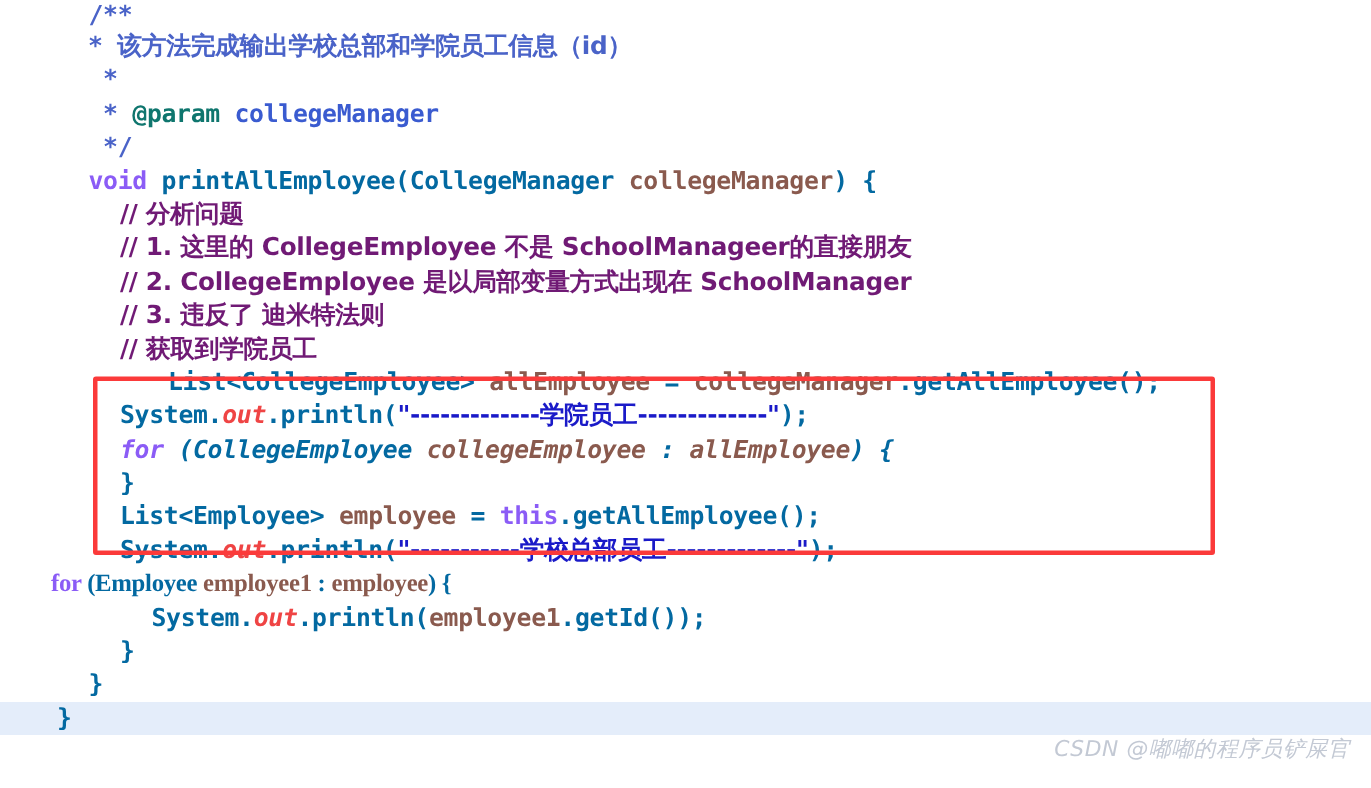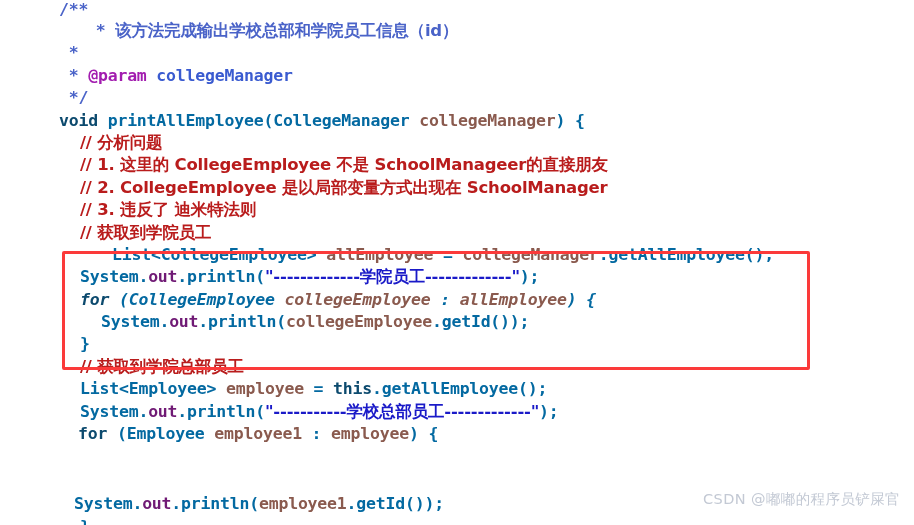--- a/index.html
+++ b/index.html
@@ -48,80 +48,79 @@
 
   .code-line.first { height: 20px; line-height: 20px; }
 
   
   .code-line.caret-line {
     background: #e4edfa;
   }
 
   
   .tk-doc      { color: #4a63c8; }   
-  .tk-doctag   { color: #a21caf; }   
+  .tk-doctag   { color: #0f766e; }   
   .tk-docparam { color: #3a5bd0; font-weight: bold; }
-  .tk-kw       { color: #0c4a6e; }   
+  .tk-kw       { color: #8b5cf6; }   
   .tk-plain    { color: #0369a1; }
   .tk-ident    { color: #8a5a4e; }   
-  .tk-cmt      { color: #b91c1c; }   
+  .tk-cmt      { color: #701a75; }   
   .tk-str      { color: #1a1ac8; }   
-  .tk-static   { color: #701a75; }  
+  .tk-static   { color: #ef4444; font-style: italic; }  
 
   
   .red-box {
     position: absolute;
     border: 3px solid #fb3a3a;
     border-radius: 2px;
     box-sizing: border-box;
     pointer-events: none;
   }
 
   
   .watermark {
     position: absolute;
     right: 14px;
     bottom: 16px;
     font-family: "DejaVu Sans", "Liberation Sans", sans-serif;
     font-size: 14.5px;
     color: #c3c9d4;
     white-space: nowrap;
     letter-spacing: 0.4px;
+    font-style: italic;
   }
 
   .cn { font-family: "DejaVu Sans", "Liberation Sans", sans-serif; }
 </style>
 </head>
 <body>
 
 <div id="root">
 
   <div class="code-surface">
     <div id="code-lines">
         <div class="code-line first" style="padding-left: 59px;"><span class="tk-doc">/**</span></div>
-        <div class="code-line" style="padding-left: 86px;"><span class="tk-doc"> * </span><span class="tk-doc cn">该方法完成输出学校总部和学院员工信息（id）</span></div>
+        <div class="code-line" style="padding-left: 49px;"><span class="tk-doc"> * </span><span class="tk-doc cn">该方法完成输出学校总部和学院员工信息（id）</span></div>
         <div class="code-line" style="padding-left: 59px;"><span class="tk-doc"> *</span></div>
         <div class="code-line" style="padding-left: 59px;"><span class="tk-doc"> * </span><span class="tk-doctag">@param</span><span class="tk-doc"> </span><span class="tk-docparam">collegeManager</span></div>
         <div class="code-line" style="padding-left: 59px;"><span class="tk-doc"> */</span></div>
         <div class="code-line" style="padding-left: 59px;"><span class="tk-kw">void</span><span class="tk-plain"> printAllEmployee(CollegeManager </span><span class="tk-ident">collegeManager</span><span class="tk-plain">) {</span></div>
         <div class="code-line" style="padding-left: 80px;"><span class="tk-cmt cn">// 分析问题</span></div>
         <div class="code-line" style="padding-left: 80px;"><span class="tk-cmt cn">// 1. 这里的 CollegeEmployee 不是 SchoolManageer的直接朋友</span></div>
         <div class="code-line" style="padding-left: 80px;"><span class="tk-cmt cn">// 2. CollegeEmployee 是以局部变量方式出现在 SchoolManager</span></div>
         <div class="code-line" style="padding-left: 80px;"><span class="tk-cmt cn">// 3. 违反了 迪米特法则</span></div>
         <div class="code-line" style="padding-left: 80px;"><span class="tk-cmt cn">// 获取到学院员工</span></div>
         <div class="code-line" style="padding-left: 112px;"><span class="tk-plain">List&lt;CollegeEmployee&gt; </span><span class="tk-ident">allEmployee</span><span class="tk-plain"> = </span><span class="tk-ident">collegeManager</span><span class="tk-plain">.getAllEmployee();</span></div>
         <div class="code-line" style="padding-left: 80px;"><span class="tk-plain">System.</span><span class="tk-static">out</span><span class="tk-plain">.println(</span><span class="tk-str cn">"-------------学院员工-------------"</span><span class="tk-plain">);</span></div>
         <div class="code-line" style="padding-left: 80px; font-style: italic;"><span class="tk-kw">for</span><span class="tk-plain"> (CollegeEmployee </span><span class="tk-ident">collegeEmployee</span><span class="tk-plain"> : </span><span class="tk-ident">allEmployee</span><span class="tk-plain">) {</span></div>
-        <div class="code-line" style="padding-left: 101px;"><span class="tk-plain">System.</span><span class="tk-static">out</span><span class="tk-plain">.println(</span><span class="tk-ident">collegeEmployee</span><span class="tk-plain">.getId());</span></div>
         <div class="code-line" style="padding-left: 80px;"><span class="tk-plain">}</span></div>
-        <div class="code-line" style="padding-left: 80px;"><span class="tk-cmt cn">// 获取到学院总部员工</span></div>
         <div class="code-line" style="padding-left: 80px;"><span class="tk-plain">List&lt;Employee&gt; </span><span class="tk-ident">employee</span><span class="tk-plain"> = </span><span class="tk-kw">this</span><span class="tk-plain">.getAllEmployee();</span></div>
         <div class="code-line" style="padding-left: 80px;"><span class="tk-plain">System.</span><span class="tk-static">out</span><span class="tk-plain">.println(</span><span class="tk-str cn">"-----------学校总部员工-------------"</span><span class="tk-plain">);</span></div>
-        <div class="code-line" style="padding-left: 78px;"><span class="tk-kw">for</span><span class="tk-plain"> (Employee </span><span class="tk-ident">employee1</span><span class="tk-plain"> : </span><span class="tk-ident">employee</span><span class="tk-plain">) {</span></div>
-        <div class="code-line" style="padding-left: 74px; margin-top: 48px;"><span class="tk-plain">System.</span><span class="tk-static">out</span><span class="tk-plain">.println(</span><span class="tk-ident">employee1</span><span class="tk-plain">.getId());</span></div>
+        <div class="code-line" style="padding-left: 34px; font-family: Liberation Serif, serif;"><span class="tk-kw">for</span><span class="tk-plain"> (Employee </span><span class="tk-ident">employee1</span><span class="tk-plain"> : </span><span class="tk-ident">employee</span><span class="tk-plain">) {</span></div>
+        <div class="code-line" style="padding-left: 101px;"><span class="tk-plain">System.</span><span class="tk-static">out</span><span class="tk-plain">.println(</span><span class="tk-ident">employee1</span><span class="tk-plain">.getId());</span></div>
         <div class="code-line" style="padding-left: 80px;"><span class="tk-plain">}</span></div>
         <div class="code-line" style="padding-left: 59px;"><span class="tk-plain">}</span></div>
         <div class="code-line caret-line" style="padding-left: 38px; background: rgb(228, 237, 250);"><span class="tk-plain">}</span></div>
       </div>
   </div>
 
   <div class="red-box" id="annotation-box" style="left: 62px; top: 251px; width: 748px; height: 119px; border-color: rgb(251, 58, 58);"></div>
 
   <div class="watermark">CSDN @嘟嘟的程序员铲屎官</div>
 

